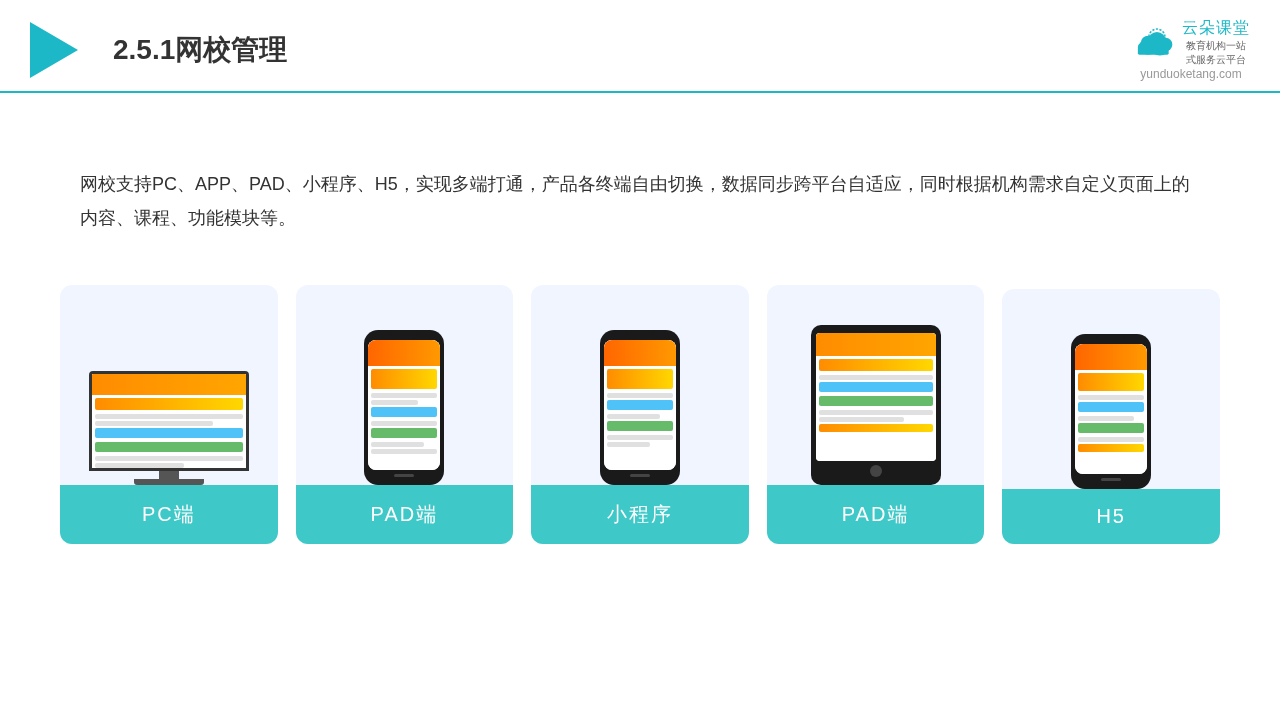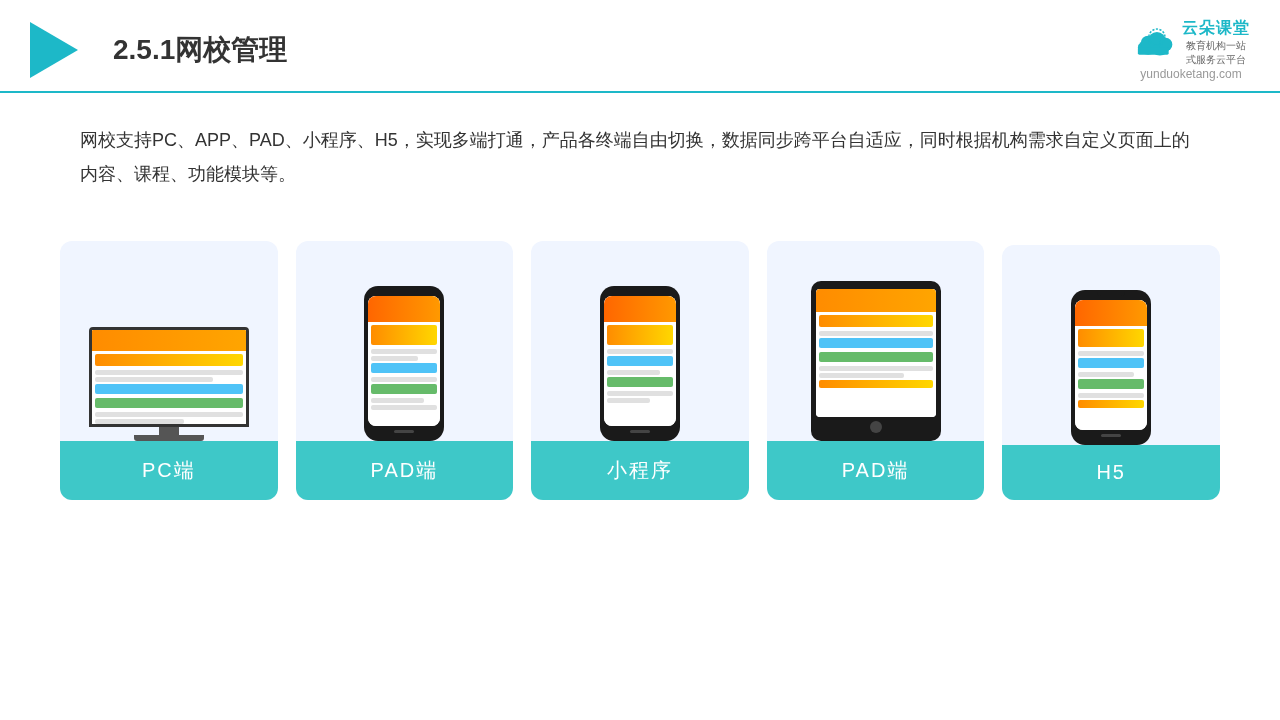--- a/index.html
+++ b/index.html
@@ -46,21 +46,21 @@
       align-items: center;
       gap: 6px;
     }
     .cloud-icon {
       width: 44px;
       height: 30px;
     }
     .brand-text-cn {
       font-size: 16px;
       color: #1db8c8;
-      font-weight: bold;
+      font-weight: normal;
       letter-spacing: 1px;
     }
     .brand-tagline {
       display: flex;
       flex-direction: column;
       align-items: flex-start;
       margin-left: 4px;
     }
     .brand-tagline-text {
       font-size: 10px;
@@ -71,20 +71,21 @@
       font-size: 12px;
       color: #999;
     }
 
     
     .description {
       padding: 30px 80px 10px 80px;
       font-size: 18px;
       color: #333;
       line-height: 1.9;
+      margin-top: 44px;
     }
 
     
     .cards-container {
       display: flex;
       justify-content: center;
       align-items: flex-end;
       gap: 18px;
       padding: 30px 60px 30px 60px;
       margin-top: 10px;

